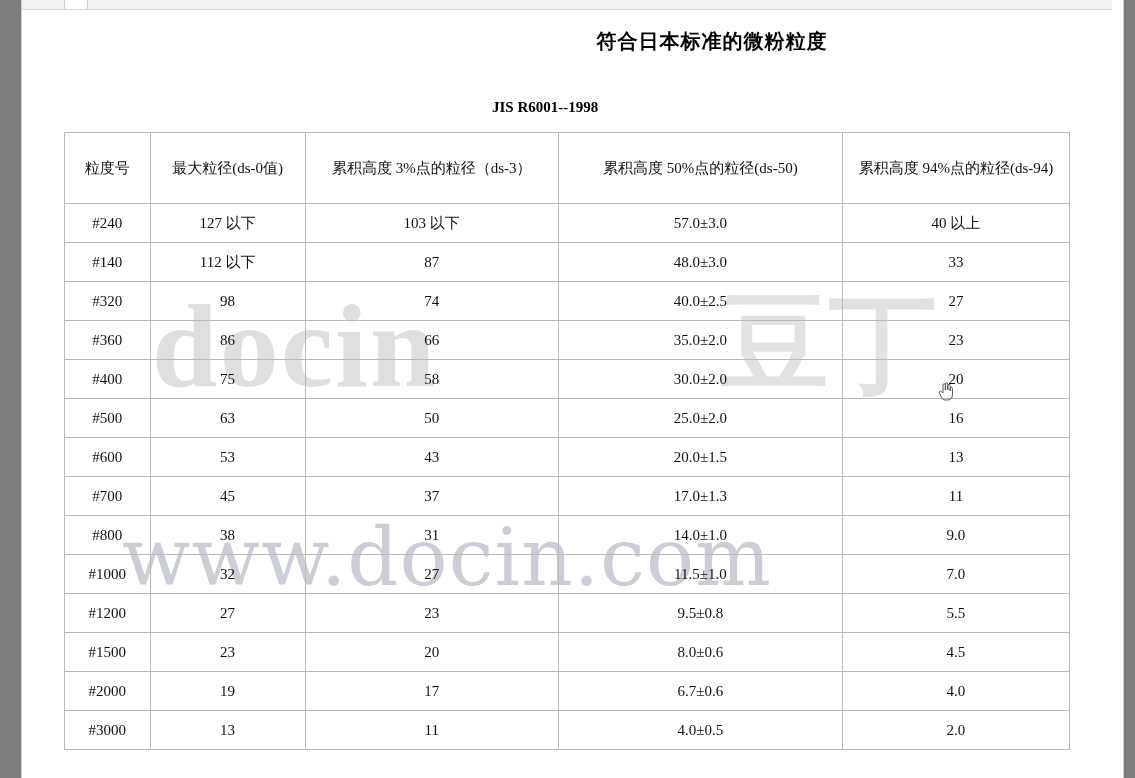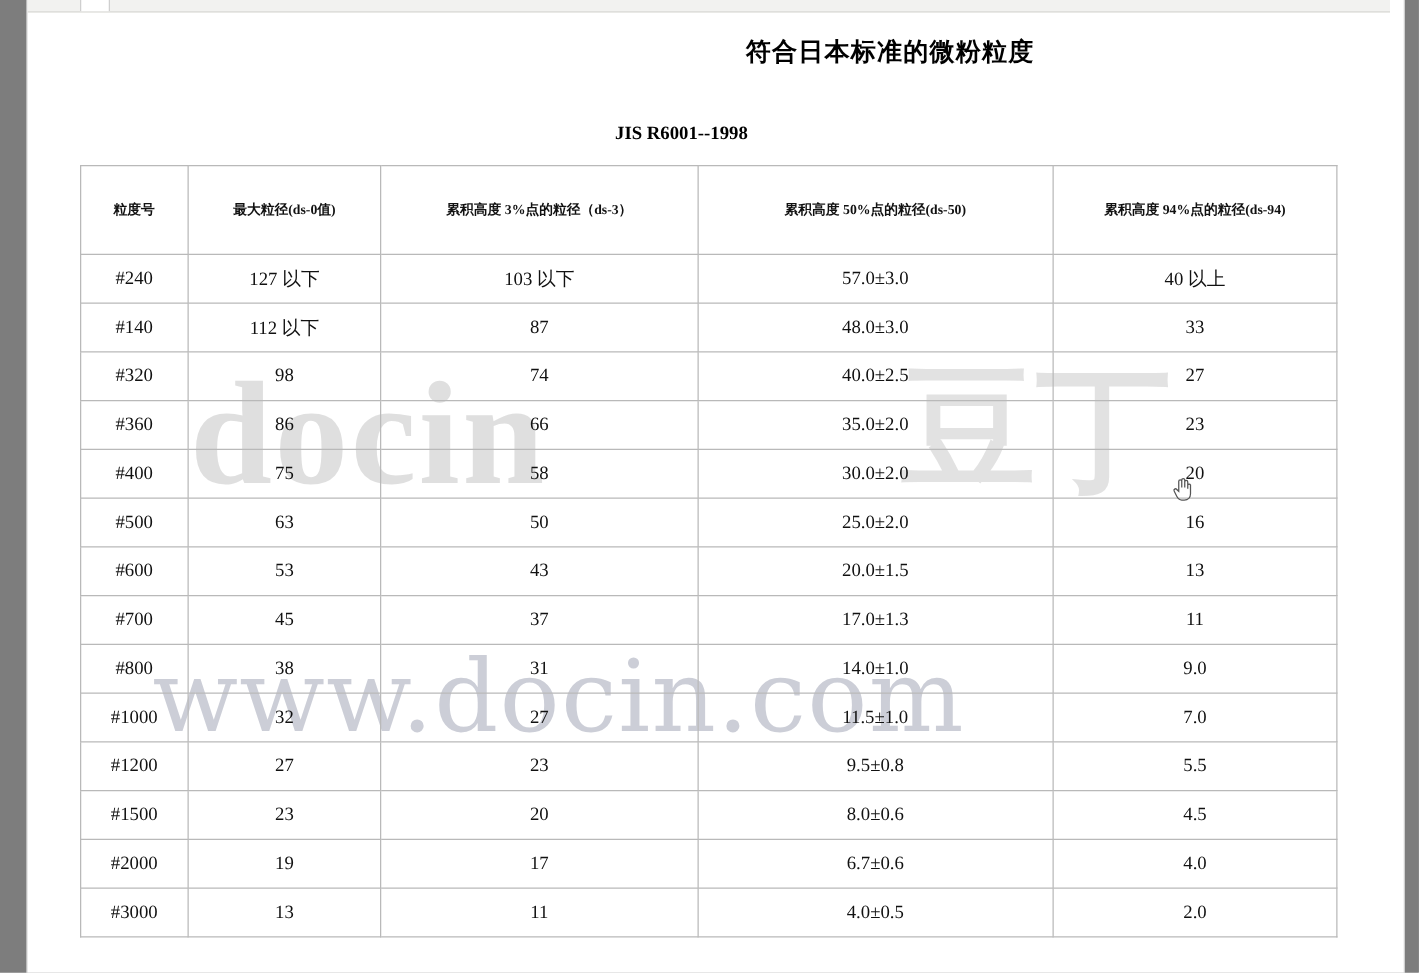--- a/index.html
+++ b/index.html
@@ -126,22 +126,22 @@
   table.grit td, table.grit th {
     border: 1px solid #b9b9b9;
     font-size: 15px;
     color: #111;
     text-align: center;
     font-family: "Liberation Serif", serif;
     background: transparent;
   }
   table.grit thead th {
     height: 66px;
-    font-weight: bold;
-    font-size: 11px;
+    font-weight: normal;
+    font-size: 15px;
     padding: 2px 6px;
     line-height: 1.35;
   }
   table.grit tbody td {
     height: 38px;
     padding: 0 4px;
     font-size: 15px;
   }
   .col0 { width: 76px; }
   .col1 { width: 152px; }

